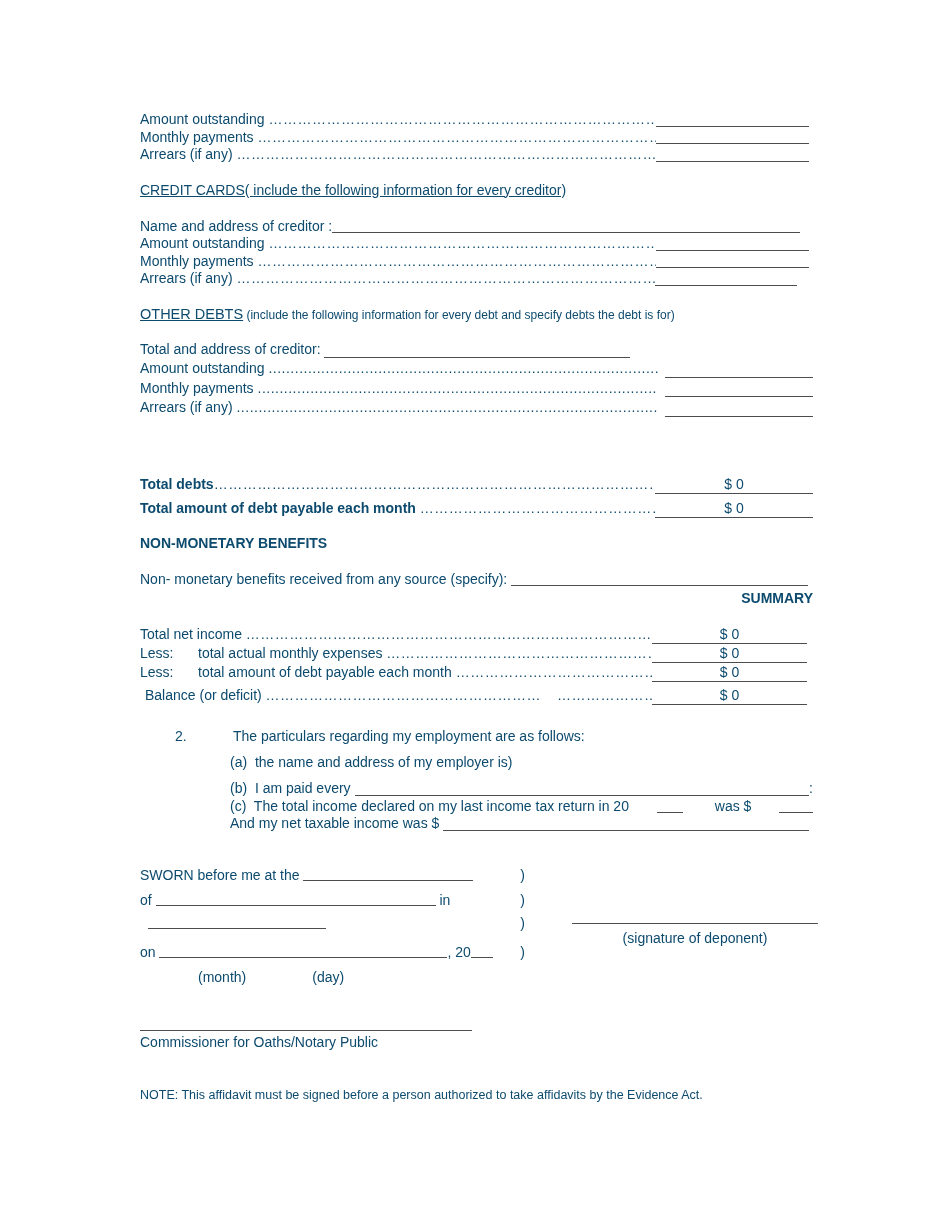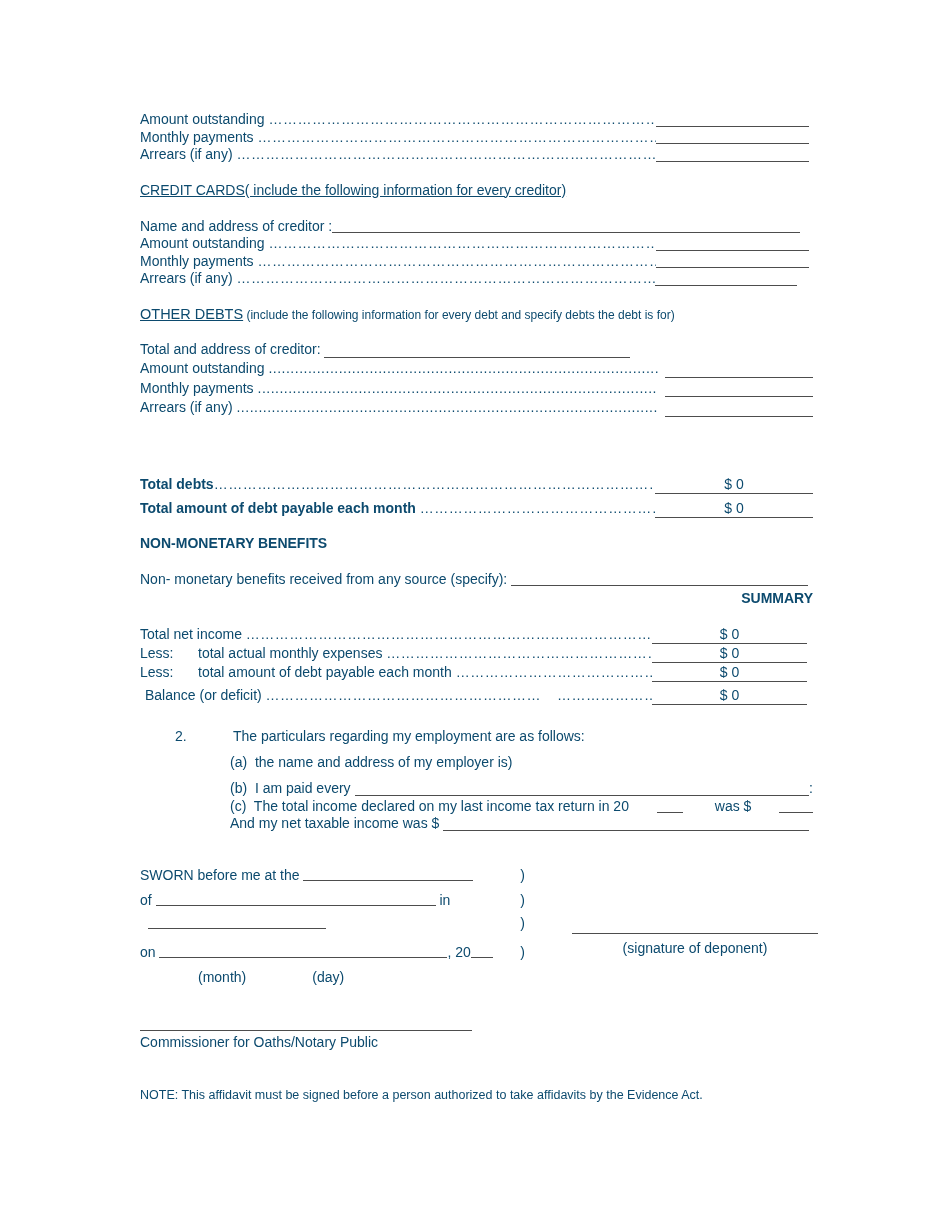--- a/index.html
+++ b/index.html
@@ -72,21 +72,21 @@
   .sw-paren { margin-left: auto; flex: 0 0 auto; }
   .w-sw1 { width: 170px; }
   .w-sw2 { width: 280px; }
   .w-sw3 { width: 178px; margin-left: 8px; }
   .w-sw4 { width: 288px; }
   .w-sw4b { width: 22px; }
   .sworn-monthday { display: flex; margin-top: 9px; height: 18px; }
   .md-month { margin-left: 58px; text-align: center; }
   .md-day { margin-left: 66px; }
 
-  .sig-block { position: absolute; left: 432px; top: 68px; width: 246px; }
+  .sig-block { position: absolute; left: 432px; top: 58px; width: 246px; }
   .sig-line { border-bottom: 1.4px solid #4d4d4d; height: 0; }
   .sig-label { text-align: center; margin-top: 6px; }
 
   .sec-comm { margin-top: 43px; }
   .comm-line { width: 332px; border-bottom: 1.4px solid #4d4d4d; height: 0; }
   .comm-label { margin-top: 3px; height: 18px; }
 
   .sec-note { margin-top: 36px; font-size: 12.5px; }
 </style>
 </head>

